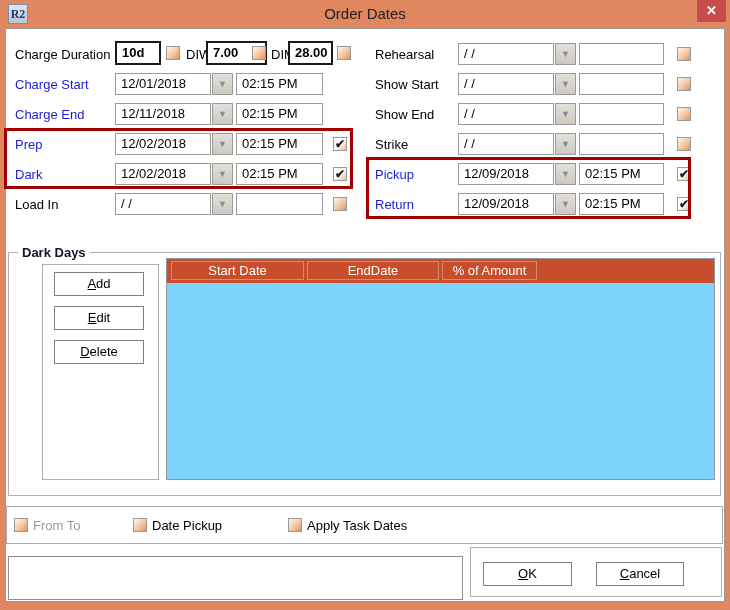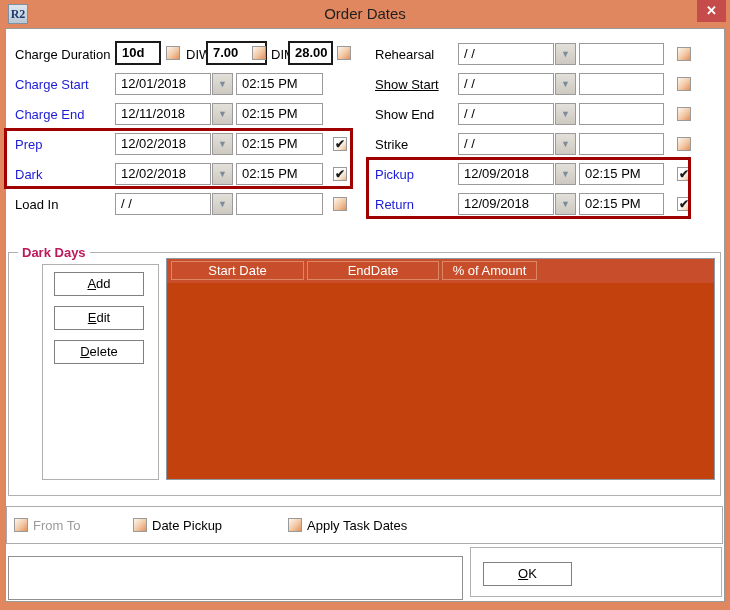--- a/index.html
+++ b/index.html
@@ -23,26 +23,26 @@
   .dur{border:2px solid #1a1a1a;font-weight:bold;height:24px;line-height:20px;}
   .arrowbtn{position:absolute;width:21px;height:22px;background:linear-gradient(#e3e0da,#cdc9c1);
     border:1px solid #9a9a9a;box-sizing:border-box;text-align:center;line-height:20px;
     font-size:9px;color:#7e8c99;cursor:pointer;}
   .cb{position:absolute;width:14px;height:14px;border:1px solid #9a9a9a;box-sizing:border-box;
     background:linear-gradient(135deg,#fdf6ee 0%,#f2c8a4 55%,#e2905a 100%);cursor:pointer;
     font-size:12px;line-height:12px;text-align:center;color:#1a1a1a;font-weight:bold;}
   .cb.checked{background:linear-gradient(135deg,#ffffff 45%,#f6ddc4 75%,#eab078 100%);}
   .hl-rect{position:absolute;border:3px solid #a00000;box-sizing:border-box;pointer-events:none;}
   .groupbox{position:absolute;border:1px solid #b0b0b0;box-sizing:border-box;}
-  .group-label{position:absolute;background:#fff;padding:0 4px;font-size:13px;font-weight:bold;color:#be185d;}
+  .group-label{position:absolute;background:#fff;padding:0 4px;font-size:13px;font-weight:bold;color:#0f172a;}
   .panel{position:absolute;border:1px solid #b0b0b0;box-sizing:border-box;background:#fff;}
   .btn{position:absolute;background:#fff;border:1px solid #808080;box-sizing:border-box;
     text-align:center;font-size:13px;color:#000;cursor:pointer;line-height:22px;}
   .btn u{text-decoration:underline;}
-  .grid{position:absolute;border:1px solid #8d9aa6;box-sizing:border-box;background:#c2410c;}
+  .grid{position:absolute;border:1px solid #8d9aa6;box-sizing:border-box;background:#7dd3fc;}
   .grid-header{position:absolute;left:0;top:0;right:0;height:24px;background:#c84e2b;}
   .hcell{position:absolute;top:2px;height:19px;border:1px solid #de8765;box-sizing:border-box;
     color:#fff;font-size:13px;text-align:center;line-height:18px;cursor:pointer;}
   .sep-strip{position:absolute;border:1px solid #ababab;box-sizing:border-box;background:#fff;}
   .comment{position:absolute;background:#fff;border:1px solid #8f8f8f;box-sizing:border-box;}
 </style>
 </head>
 <body>
 
 <div class="window">
@@ -92,21 +92,21 @@
   <div class="arrowbtn" style="left:212px;top:193px;">▼</div>
   <div class="field" style="left:236px;top:193px;width:87px;"></div>
   <div class="cb" style="left:333px;top:197px;"></div>
 
   <div class="lbl" style="left:375px;top:47px;">Rehearsal</div>
   <div class="field" style="left:458px;top:43px;width:96px;">/ /</div>
   <div class="arrowbtn" style="left:555px;top:43px;">▼</div>
   <div class="field" style="left:579px;top:43px;width:85px;"></div>
   <div class="cb" style="left:677px;top:47px;"></div>
 
-  <div class="lbl" style="left:375px;top:77px;text-decoration:underline;">Show Start</div>
+  <div class="lbl" style="left:375px;top:77px;">Show Start</div>
   <div class="field" style="left:458px;top:73px;width:96px;">/ /</div>
   <div class="arrowbtn" style="left:555px;top:73px;">▼</div>
   <div class="field" style="left:579px;top:73px;width:85px;"></div>
   <div class="cb" style="left:677px;top:77px;"></div>
 
   <div class="lbl" style="left:375px;top:107px;">Show End</div>
   <div class="field" style="left:458px;top:103px;width:96px;">/ /</div>
   <div class="arrowbtn" style="left:555px;top:103px;">▼</div>
   <div class="field" style="left:579px;top:103px;width:85px;"></div>
   <div class="cb" style="left:677px;top:107px;"></div>
@@ -152,14 +152,15 @@
   <div class="cb" style="left:14px;top:518px;"></div>
   <div class="lbl disabled" style="left:33px;top:518px;">From To</div>
   <div class="cb" style="left:133px;top:518px;"></div>
   <div class="lbl" style="left:152px;top:518px;">Date Pickup</div>
   <div class="cb" style="left:288px;top:518px;"></div>
   <div class="lbl" style="left:307px;top:518px;">Apply Task Dates</div>
 
   <div class="comment" style="left:8px;top:556px;width:455px;height:44px;"></div>
   <div class="panel" style="left:470px;top:547px;width:252px;height:50px;"></div>
   <div class="btn" style="left:483px;top:562px;width:89px;height:24px;"><u>O</u><span>K</span></div>
+  <div class="btn" style="left:596px;top:562px;width:88px;height:24px;"><u>C</u><span>ancel</span></div>
 
 </div>
 
 </body></html>

